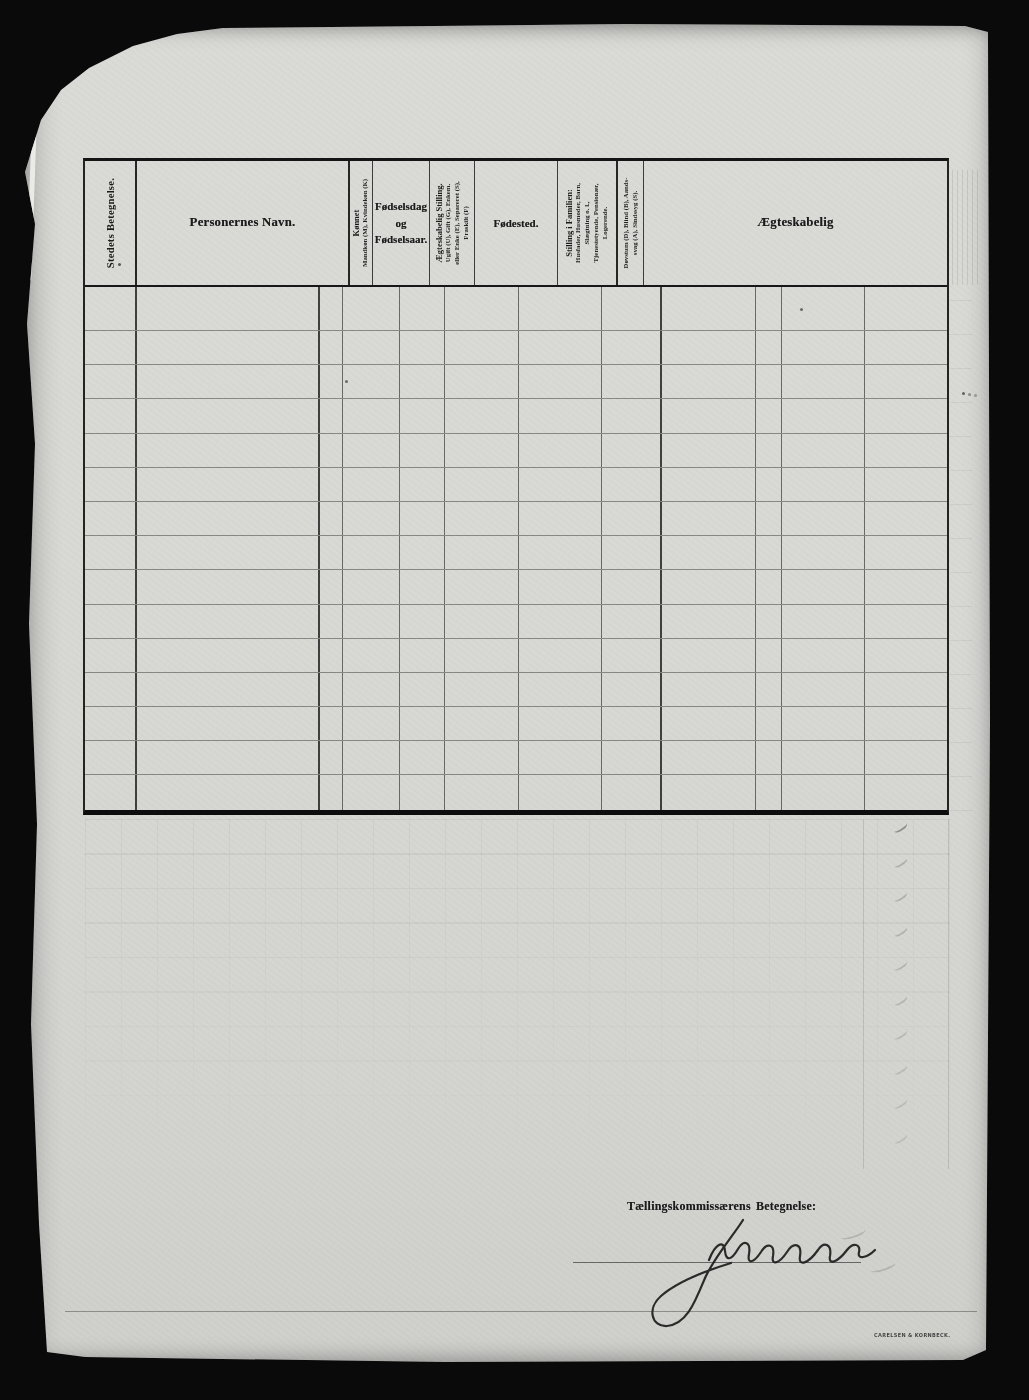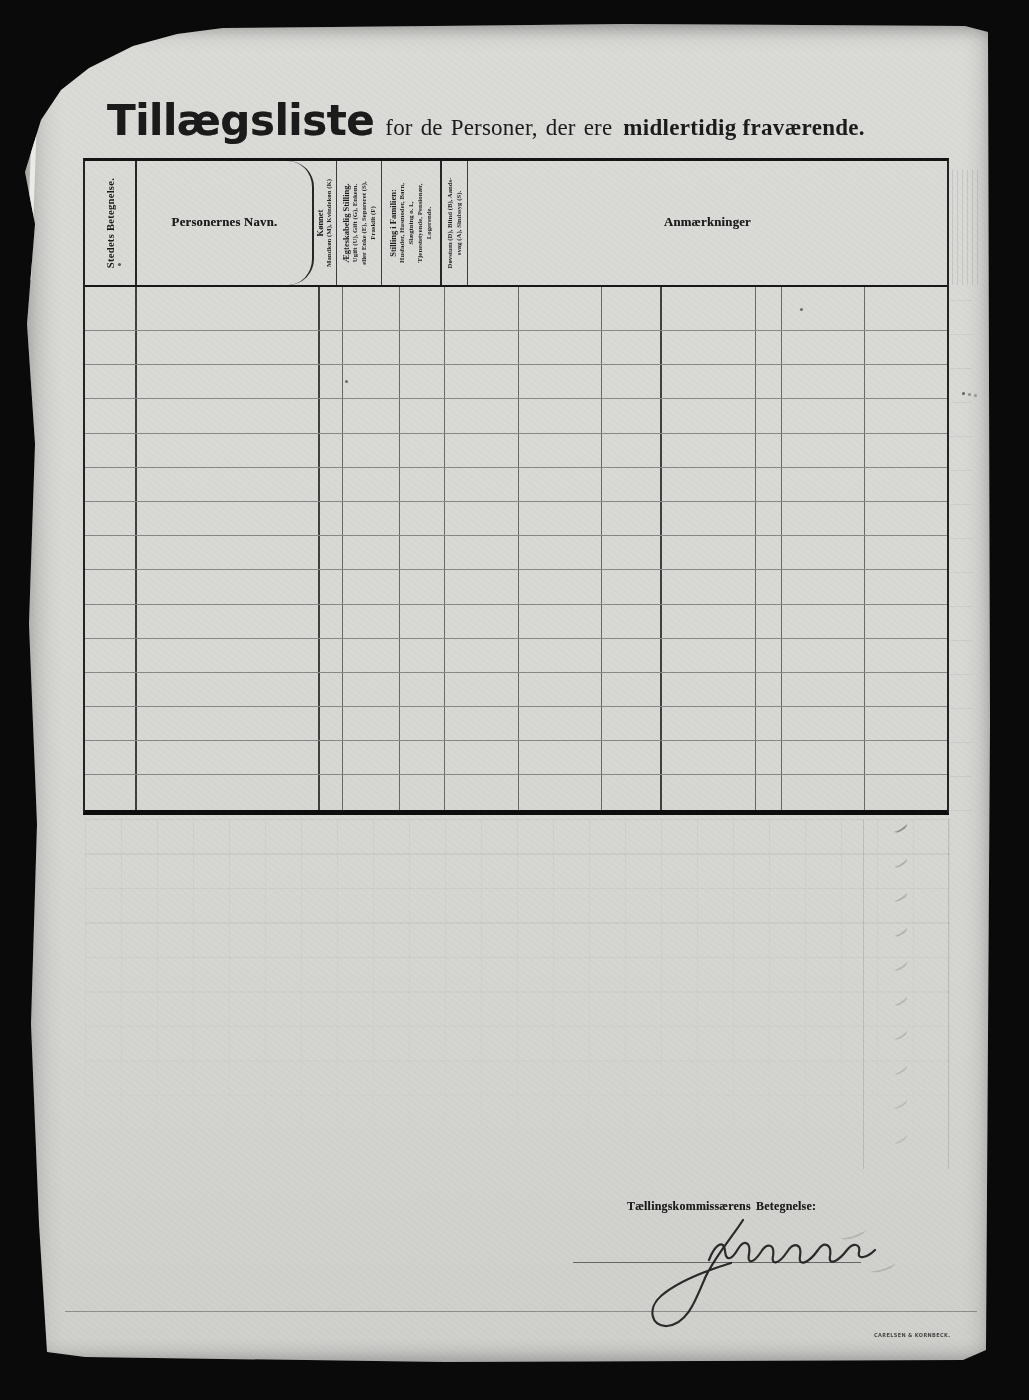--- a/index.html
+++ b/index.html
@@ -86,70 +86,77 @@
       transform:scale(.62);transform-origin:left top;white-space:nowrap;opacity:.85;}
   .bottom-rule{position:absolute;left:40px;top:1287px;width:912px;height:1px;background:rgba(40,40,40,.4);}
 </style>
 </head>
 <body>
 
 <div class="stage">
   <div class="paper">
     <div class="edge-highlight"></div>
 
-    <header class="title-row">
-      <span class="t-main">Tillægsliste</span>
-      <span class="t-rest">for de Personer, der ere</span>
-      <span class="t-bold">midlertidig fraværende.</span>
-    </header>
 
     <div class="census-table">
       <div class="thead">
           <div class="hcell dark" style="width: 52px;">
             <div class="vwrap">
               <div class="vsolo">Stedets Betegnelse.</div>
             </div>
           </div>
-          <div class="hcell dark" style="width: 177px; border-radius: 26px;">
+          <div class="hcell dark" style="width: 213px;">
             <div>
               <div class="hline emph">Personernes Navn.</div>
             </div>
           </div>
           <div class="hcell" style="width: 23px;">
             <div class="vwrap">
               <div class="vlabel">Kønnet</div>
               <div class="vsub">Mandkøn (M), Kvindekøn (K)</div>
+            </div>
+          </div>
+          <div class="hcell" style="width: 57px;">
+            <div>
+              <div class="hline">Fødselsdag</div>
+              <div class="hline">og</div>
+              <div class="hline">Fødselsaar.</div>
             </div>
           </div>
           <div class="hcell" style="width: 45px;">
             <div class="vwrap">
               <div class="vlabel">Ægteskabelig Stilling.</div>
               <div class="vsub">Ugift (U), Gift (G), Enkem.</div>
               <div class="vsub">eller Enke (E), Separeret (S),</div>
               <div class="vsub">Fraskilt (F)</div>
+            </div>
+          </div>
+          <div class="hcell" style="width: 83px;">
+            <div>
+              <div class="hline">Fødested.</div>
             </div>
           </div>
           <div class="hcell dark" style="width: 60px;">
             <div class="vwrap">
               <div class="vlabel">Stilling i Familien:</div>
               <div class="vsub">Husfader, Husmoder, Barn,</div>
               <div class="vsub">Slægtning o. l.,</div>
               <div class="vsub">Tjenestetyende, Pensionær,</div>
               <div class="vsub">Logerende.</div>
             </div>
           </div>
           <div class="hcell" style="width: 26px;">
             <div class="vwrap">
               <div class="vsub">Døvstum (D), Blind (B), Aands-</div>
               <div class="vsub">svag (A), Sindssyg (S).</div>
             </div>
           </div>
           <div class="hcell" style="width: 85px; flex: 1 1 0%;">
             <div>
-              <div class="hline emph">Anmærkninger</div>
+              <div class="hline emph">Ægteskabelig</div>
             </div>
           </div>
         </div>
       <div class="tbody">
           <div class="brow">
             <div class="bcell dark" style="width: 52px;"></div>
             <div class="bcell dark" style="width: 183px;"></div>
             <div class="bcell" style="width: 23px;"></div>
             <div class="bcell" style="width: 57px;"></div>
             <div class="bcell" style="width: 45px;"></div>

